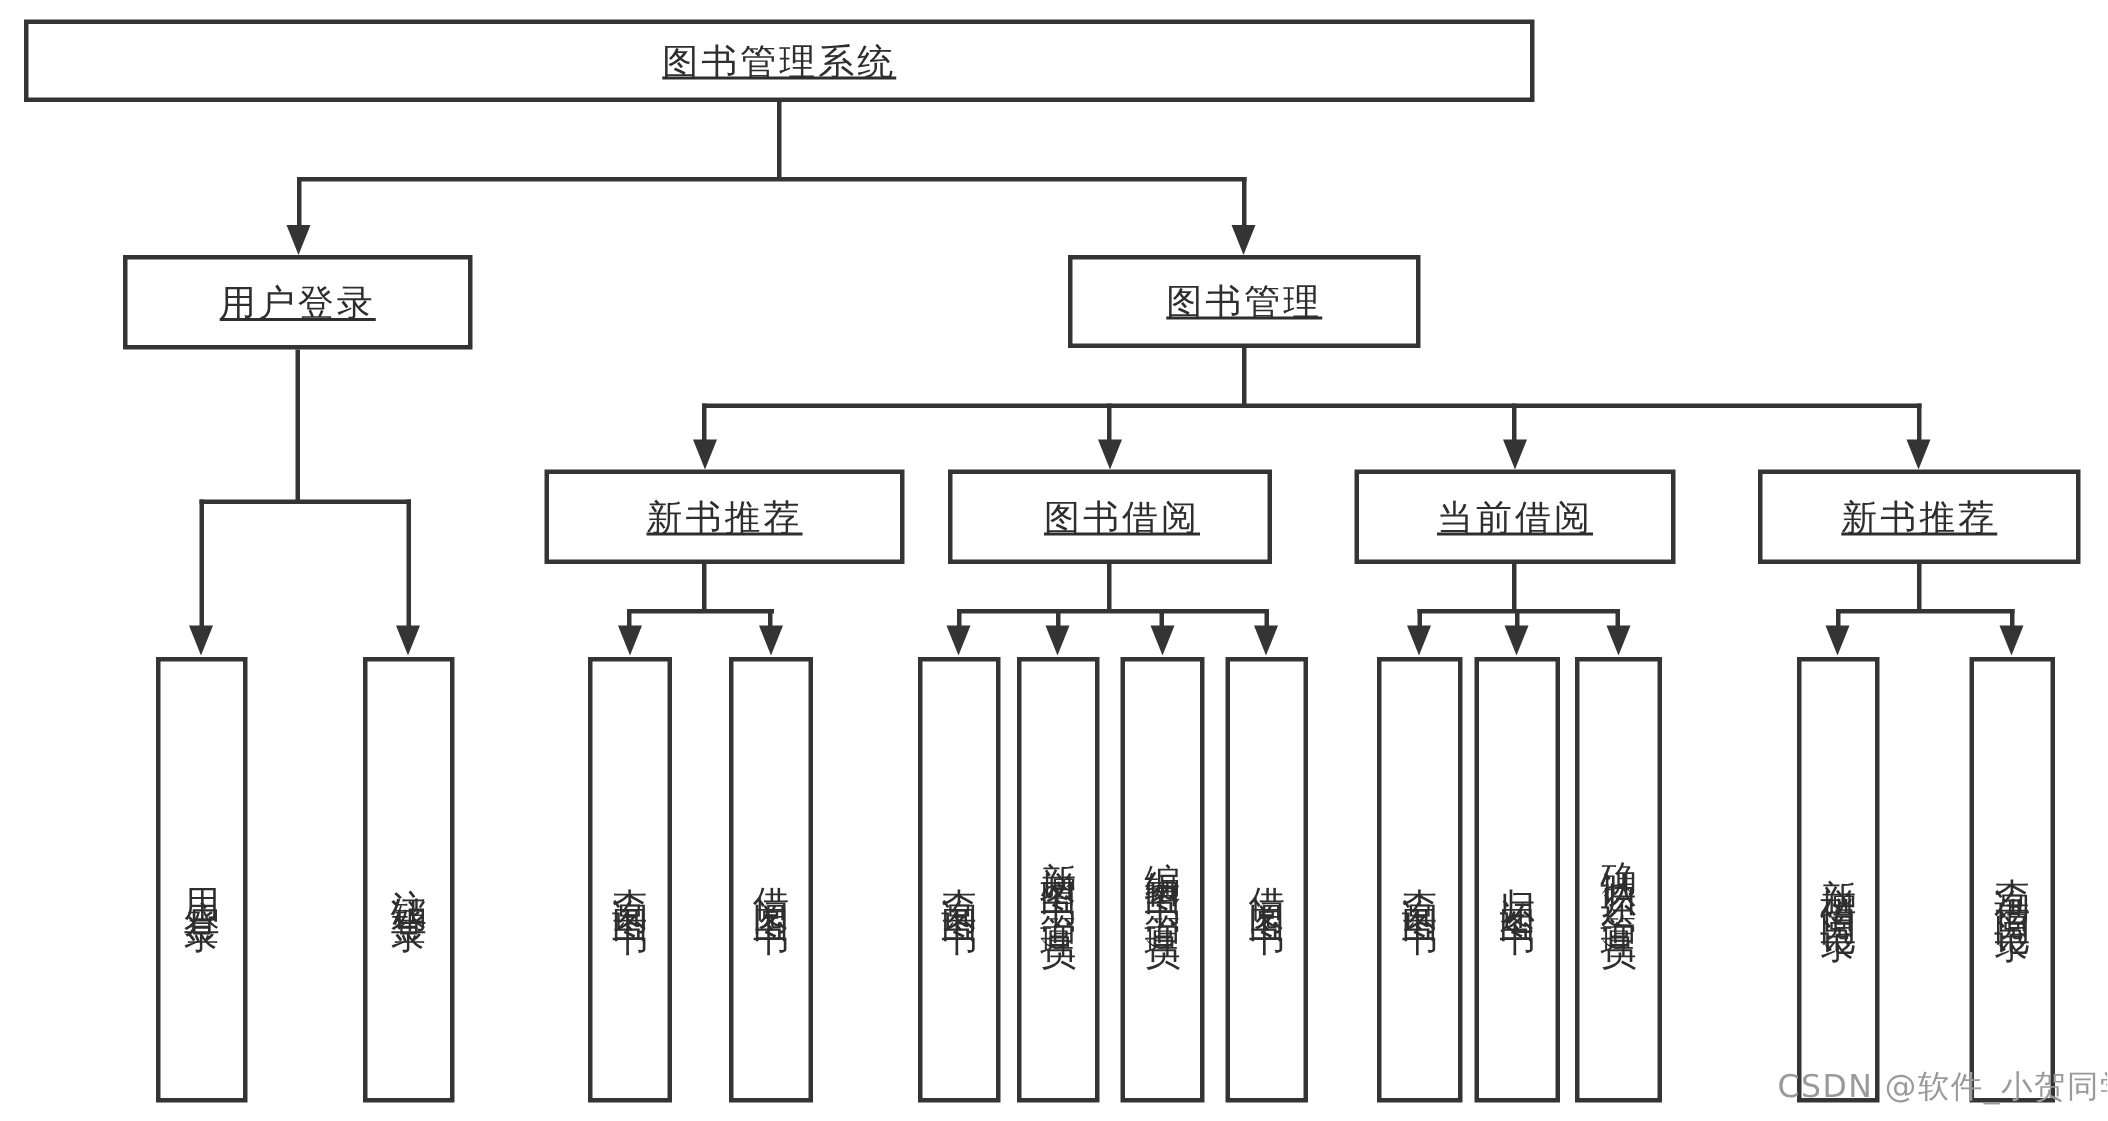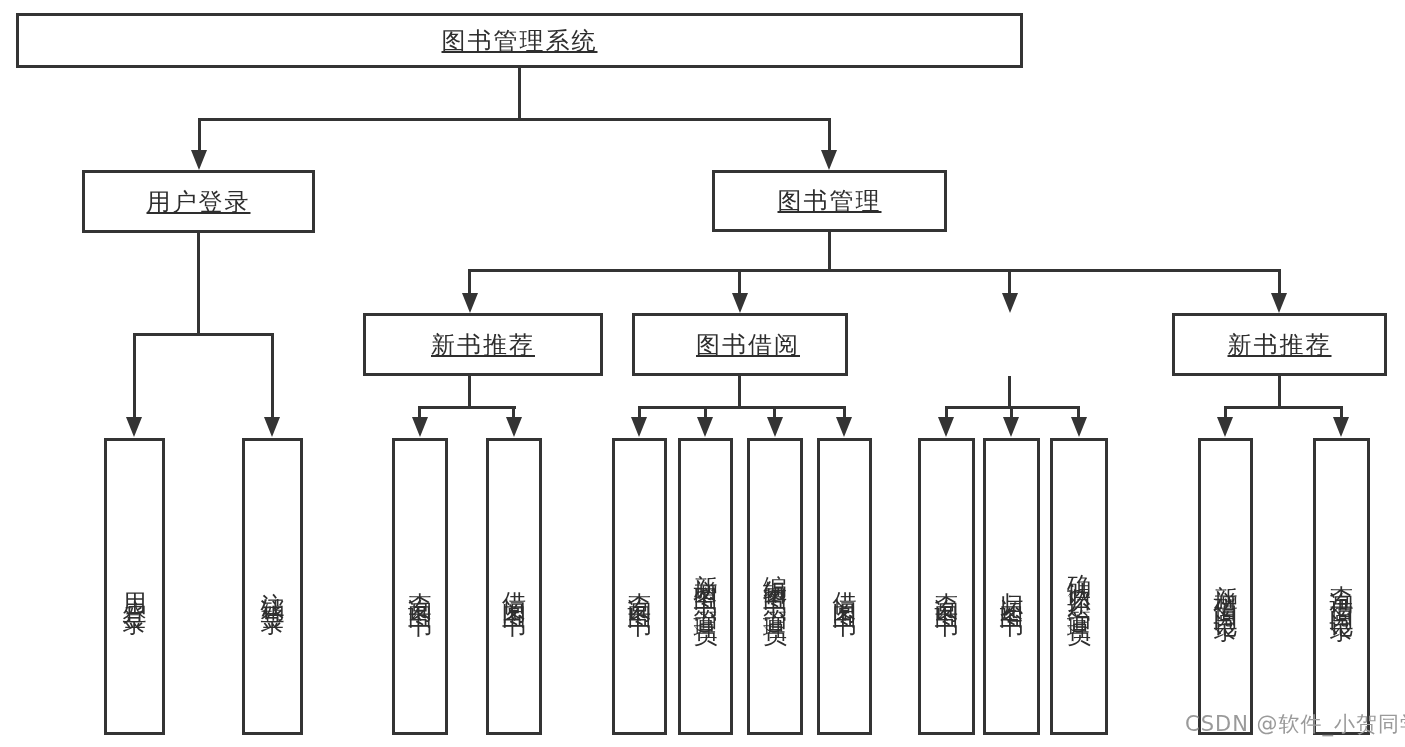--- a/index.html
+++ b/index.html
@@ -95,20 +95,23 @@
   <div class="arrow" style="left:1002px;top:293px;"></div>
   <div class="vline" style="left:1278px;top:269px;height:26px;"></div>
   <div class="arrow" style="left:1271px;top:293px;"></div>
 
   <div class="box" style="left:363px;top:313px;width:240px;height:63px;">
     <span class="hlabel">新书推荐</span>
   </div>
   <div class="box" style="left:632px;top:313px;width:216px;height:63px;padding-left:16px;">
     <span class="hlabel">图书借阅</span>
   </div>
+  <div class="box" style="left:903px;top:313px;width:214px;height:63px;">
+    <span class="hlabel">当前借阅</span>
+  </div>
   <div class="box" style="left:1172px;top:313px;width:215px;height:63px;">
     <span class="hlabel">新书推荐</span>
   </div>
 
   <div class="vline" style="left:468px;top:376px;height:32px;"></div>
   <div class="hline" style="left:420px;top:406px;width:96px;"></div>
   <div class="vline" style="left:418px;top:406px;height:13px;"></div>
   <div class="arrow" style="left:412px;top:417px;"></div>
   <div class="vline" style="left:512px;top:406px;height:13px;"></div>
   <div class="arrow" style="left:506px;top:417px;"></div>

